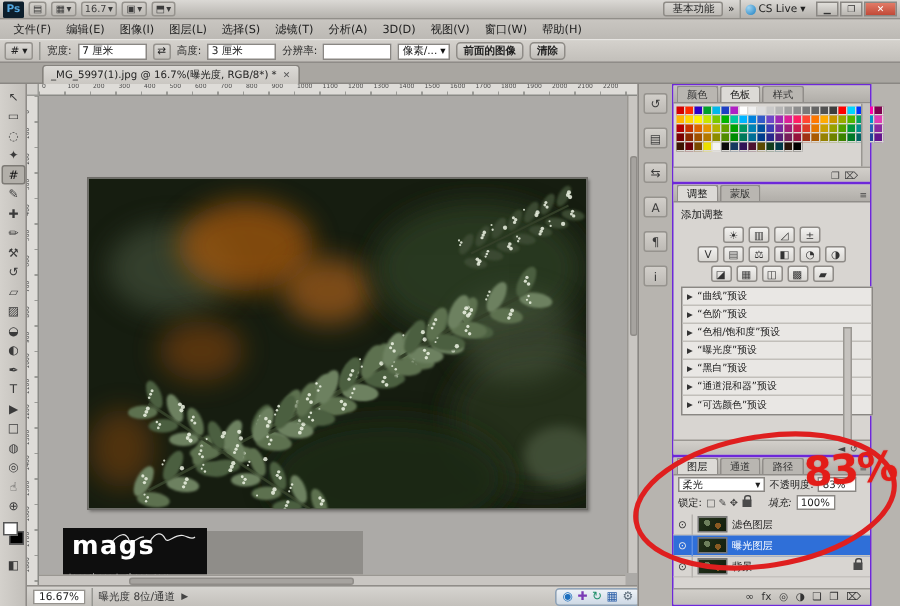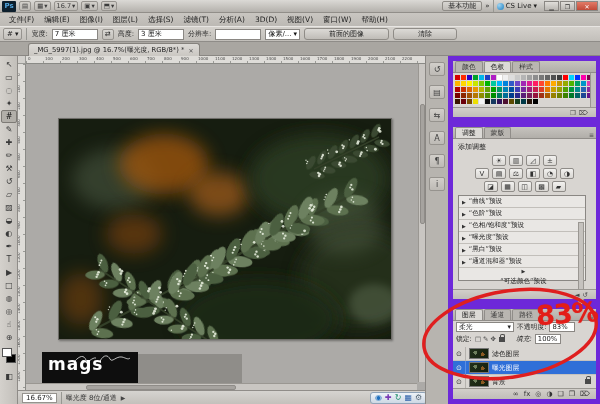--- a/index.html
+++ b/index.html
@@ -23,21 +23,21 @@
   .menuitem{padding:0 5px;font-size:7.5px;color:#222;}
 
   
   .optionsbar{position:absolute;left:0;top:26px;width:600px;height:16px;background:linear-gradient(#d4d1cc,#c2bfba);border-top:1px solid #e7e5e2;border-bottom:1px solid #8f8c88;display:flex;align-items:center;gap:4px;padding:0 3px;font-size:7px;}
   .tpreset{display:flex;align-items:center;gap:2px;border:1px solid #96938e;background:linear-gradient(#d9d7d3,#c3c0bb);height:12px;padding:0 3px;border-radius:2px;}
   .optsep{width:1px;height:12px;background:#979792;}
   .optlabel{color:#2a2a2a;}
   .optfield{height:11px;background:#fff;border:1px solid #8a8783;padding:0 2px;display:flex;align-items:center;min-width:46px;font-size:7px;color:#111;}
   .optdrop{height:11px;background:#fff;border:1px solid #8a8783;padding:0 2px;display:flex;align-items:center;gap:2px;font-size:7px;color:#111;}
   .swapbtn{width:12px;height:11px;border:1px solid #96938e;background:linear-gradient(#d9d7d3,#c3c0bb);display:flex;align-items:center;justify-content:center;font-size:7px;border-radius:2px;}
-  .optbtn{height:12px;padding:0 24px;border:1px solid #8f8c87;background:linear-gradient(#dcdad6,#bfbcb7);border-radius:3px;display:flex;align-items:center;font-size:7px;}
+  .optbtn{height:12px;padding:0 4px;border:1px solid #8f8c87;background:linear-gradient(#dcdad6,#bfbcb7);border-radius:3px;display:flex;align-items:center;font-size:7px;font-weight:bold;}
 
   
   .tabbar{position:absolute;left:0;top:42px;width:600px;height:14px;background:#a9a6a1;border-bottom:1px solid #8a8783;}
   .doctab{position:absolute;left:28px;top:1px;height:13px;background:linear-gradient(#dcdad6,#cac7c2);border:1px solid #85827d;border-bottom:none;border-radius:3px 3px 0 0;display:flex;align-items:center;gap:4px;padding:0 5px;font-size:6.8px;color:#222;}
   .tabclose{font-size:6px;color:#555;}
 
   
   .toolbox{position:absolute;left:0;top:56px;width:18px;height:348px;background:linear-gradient(90deg,#d4d1cc,#c2bfba);border-right:1px solid #8f8c88;padding-top:2px;}
   .tool{width:16px;height:13px;margin:0 1px;display:flex;align-items:center;justify-content:center;font-size:8px;color:#3a3a3a;}
   .tool.active{background:#b2afa9;border:1px solid #7d7a75;border-radius:2px;color:#111;}
@@ -71,39 +71,39 @@
   .statinfo{color:#333;}
   .statarrow{color:#444;font-size:6px;}
   .imebar{position:absolute;left:352px;top:1px;height:12px;display:flex;align-items:center;gap:3px;background:linear-gradient(#eef3f8,#cdd8e4);border:1px solid #8fa3b8;border-radius:3px;padding:0 4px;}
   .imeicon{font-size:8px;line-height:1;}
 
   
   .dock{position:absolute;left:425px;top:56px;width:175px;height:348px;background:#b7b4af;border-left:1px solid #8a8783;}
   .dockstrip{position:absolute;left:0;top:0;width:22px;height:348px;display:flex;flex-direction:column;align-items:center;padding-top:6px;gap:9px;}
   .stripicon{width:16px;height:14px;background:linear-gradient(#d2cfca,#bdbab5);border:1px solid #96938e;border-radius:2px;display:flex;align-items:center;justify-content:center;font-size:8px;color:#3c3c3c;}
   .panels{position:absolute;left:22px;top:0;width:153px;height:348px;}
-  .panel{position:absolute;left:0;width:153px;background:#d8d5d1;border:5px solid #6d28d9;}
+  .panel{position:absolute;left:0;width:133px;background:#d8d5d1;border:1px solid #6d28d9;}
   .ptabs{height:12px;background:linear-gradient(#c6c3be,#b1aea9);display:flex;align-items:flex-end;padding-left:2px;gap:1px;border-bottom:1px solid #908d89;}
   .ptab{height:11px;padding:0 6px;font-size:6.8px;display:flex;align-items:center;background:#b9b6b1;border:1px solid #908d89;border-bottom:none;border-radius:2px 2px 0 0;color:#333;}
   .ptab.active{background:#dcdad6;color:#111;}
   .pmenu{margin-left:auto;margin-right:2px;font-size:6px;color:#444;}
 
   
   .swgrid{display:flex;flex-wrap:wrap;width:140px;margin:2px 0 0 2px;}
   .sw{width:6px;height:6px;border-right:1px solid #dcdad6;border-bottom:1px solid #dcdad6;}
   .pfooter{position:absolute;left:0;bottom:0;width:100%;height:10px;background:linear-gradient(#d2cfca,#c0bdb8);border-top:1px solid #9a9792;display:flex;align-items:center;justify-content:flex-end;gap:3px;padding:0 8px 0 0;font-size:6.5px;color:#444;}
   .pscroll{position:absolute;right:0;top:12px;bottom:10px;width:6px;background:#c5c2be;border-left:1px solid #9a9792;}
 
   
   .adjheader{font-size:7px;color:#222;padding:3px 0 1px 5px;}
   .adjrow{display:flex;justify-content:center;gap:3px;margin:2px 0;}
   .adjicon{width:14px;height:11px;background:linear-gradient(#f2f1ef,#d9d7d3);border:1px solid #8f8c88;border-radius:2px;display:flex;align-items:center;justify-content:center;font-size:7px;color:#333;}
   .presetlist{width:128px;margin:3px 0 0 5px;background:#e9e7e4;border:1px solid #8a8783;}
   .preset{height:12px;display:flex;align-items:center;gap:3px;border-bottom:1px solid #c2bfba;padding-left:3px;font-size:6.6px;color:#222;}
-  .preset:last-child{border-bottom:none;flex-direction:column;}
+  .preset:last-child{border-bottom:none;}
   .ptri{font-size:5px;color:#333;}
   .adjscroll{position:absolute;right:12px;top:95px;width:6px;height:92px;background:#c5c2be;border:1px solid #9a9792;}
 
   
   .lrow{display:flex;align-items:center;gap:3px;padding:1px 3px;font-size:6.8px;}
   .blendbox{width:58px;height:10px;background:#fff;border:1px solid #8a8783;display:flex;align-items:center;justify-content:space-between;padding:0 2px;font-size:6.8px;}
   .opfield{width:26px;height:10px;background:#fff;border:1px solid #8a8783;display:flex;align-items:center;padding:0 2px;font-size:6.8px;}
   .lockicons{display:flex;gap:2px;align-items:center;}
   .lockicon{font-size:6.5px;color:#444;}
   .layerlist{margin-top:2px;}

